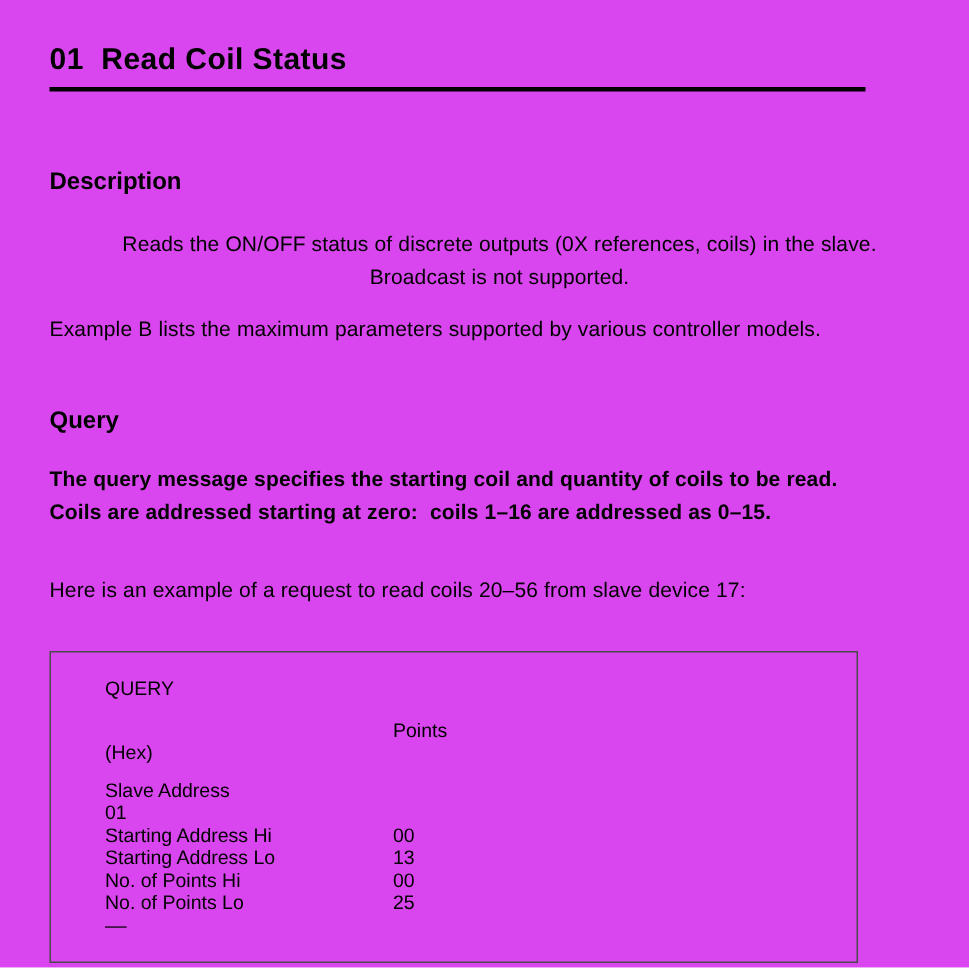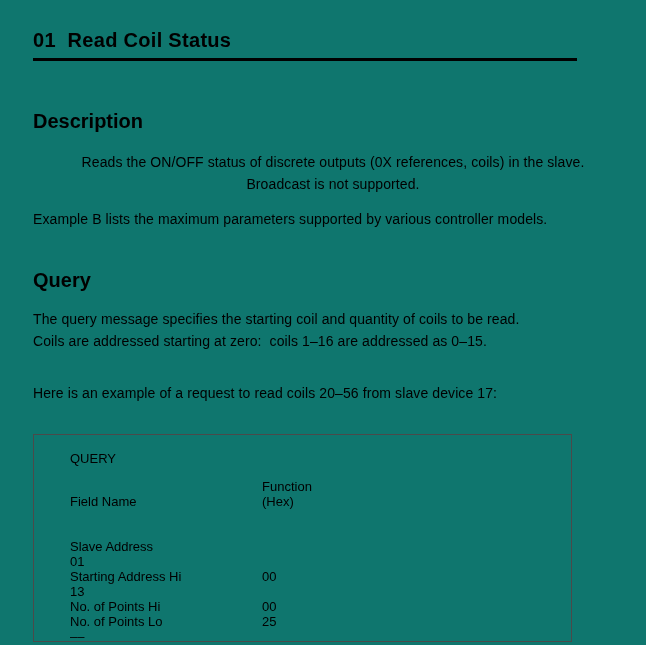--- a/index.html
+++ b/index.html
@@ -1,20 +1,20 @@
 <!DOCTYPE html>
 <html><head>
 <meta charset="utf-8">
 <style>
   html, body { margin: 0; padding: 0; background: #ffffff; }
   .page {
     position: relative;
     width: 646px;
     height: 645px;
-    background: #0f766e;
+    background: #d946ef;
     color: #000000;
     font-family: "Liberation Sans", sans-serif;
     overflow: hidden;
   }
   .content { margin-left: 33px; width: 600px; }
   .prewrap { white-space: pre-wrap; }
 
   .doc-title {
     margin: 0;
     width: 544px;
@@ -26,51 +26,51 @@
     letter-spacing: 0.3px;
   }
   .title-rule {
     width: 544px;
     height: 3px;
     background: #000000;
   }
 
   .section-heading {
     margin: 0;
-    font-size: 20px;
+    font-size: 16px;
     line-height: 19px;
     font-weight: bold;
   }
   .h-desc  { margin-top: 51px; }
   .h-query { margin-top: 41px; }
 
   .para {
     margin: 0;
     font-size: 14px;
     line-height: 22px;
     letter-spacing: 0.1px;
   }
   .p1 { margin-top: 20px; text-align: center; }
   .p2 { margin-top: 13px; }
-  .p3 { margin-top: 18px; }
+  .p3 { margin-top: 18px; font-weight: bold; }
   .p4 { margin-top: 30px; }
 
   .query-box {
     box-sizing: border-box;
     margin-top: 30px;
     width: 539px;
     height: 208px;
     border: 1px solid #4a4a4a;
     padding: 16px 0 0 36px;
     font-size: 13px;
     line-height: 15px;
   }
   .q-caption { line-height: 15px; }
   .q-header { margin-top: 13px; }
-  .q-rows   { margin-top: 30px; }
+  .q-rows   { margin-top: 10px; }
   .q-row {
     display: grid;
     grid-template-columns: 192px auto;
     line-height: 15px;
   }
   .q-cell { white-space: pre; }
 </style>
 </head>
 <body>
 
@@ -89,40 +89,40 @@
     <p class="para prewrap p3">The query message specifies the starting coil and quantity of coils to be read.
 Coils are addressed starting at zero:  coils 1–16 are addressed as 0–15.</p>
     <p class="para prewrap p4">Here is an example of a request to read coils 20–56 from slave device 17:</p>
 
     <div class="query-box">
       <div class="q-caption">QUERY</div>
 
       <div class="q-header">
         <div class="q-row">
           <div class="q-cell"></div>
-          <div class="q-cell">Function</div>
+          <div class="q-cell">Points</div>
         </div>
         <div class="q-row">
-          <div class="q-cell">Field Name</div>
           <div class="q-cell">(Hex)</div>
         </div>
       </div>
 
       <div class="q-rows">
         <div class="q-row">
           <div class="q-cell">Slave Address</div>
         </div>
         <div class="q-row">
           <div class="q-cell">01</div>
         </div>
         <div class="q-row">
           <div class="q-cell">Starting Address Hi</div>
           <div class="q-cell">00</div>
         </div>
         <div class="q-row">
+          <div class="q-cell">Starting Address Lo</div>
           <div class="q-cell">13</div>
         </div>
         <div class="q-row">
           <div class="q-cell">No. of Points Hi</div>
           <div class="q-cell">00</div>
         </div>
         <div class="q-row">
           <div class="q-cell">No. of Points Lo</div>
           <div class="q-cell">25</div>
         </div>

